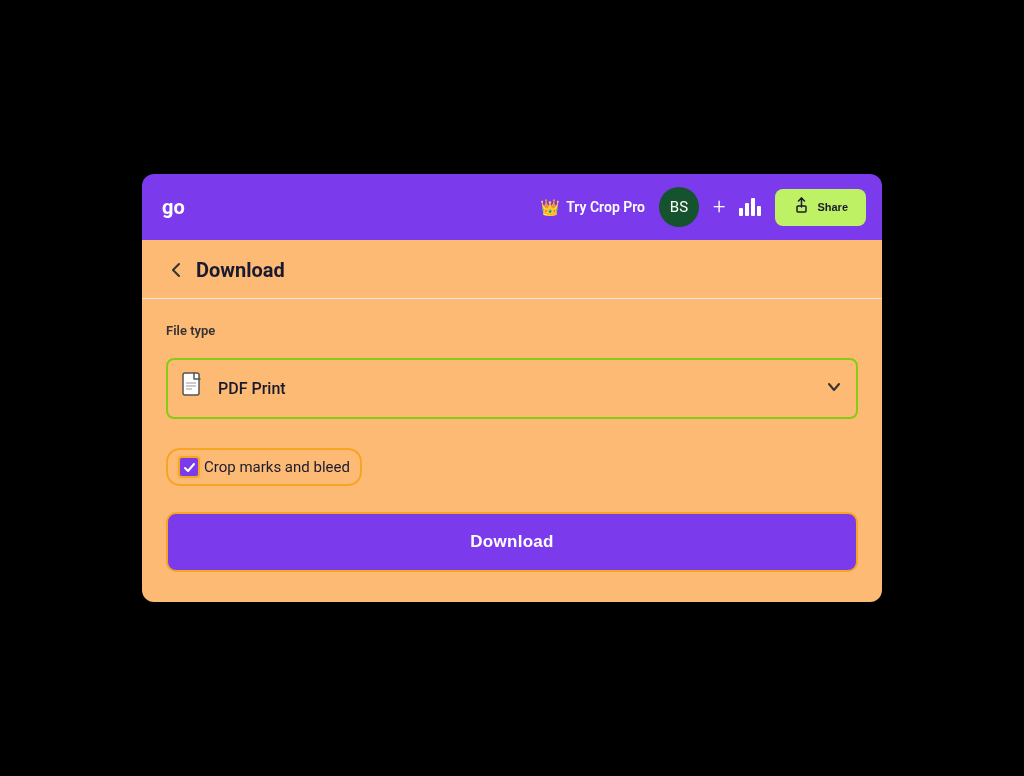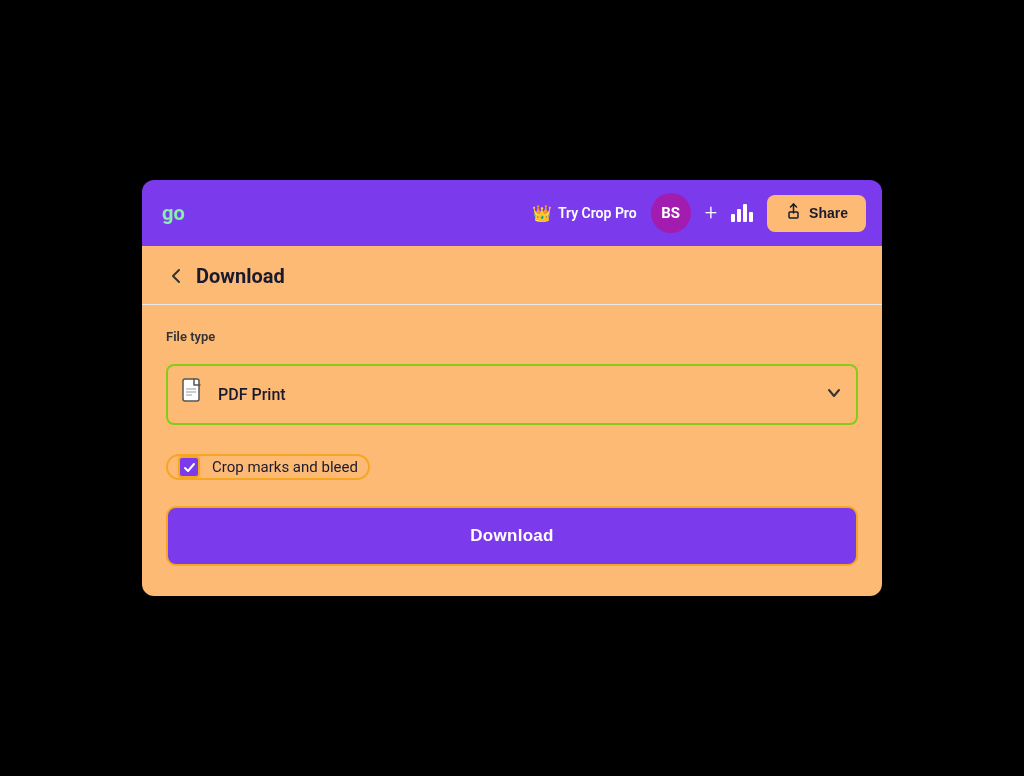--- a/index.html
+++ b/index.html
@@ -26,21 +26,21 @@
       background: #7c3aed;
       display: flex;
       align-items: center;
       justify-content: flex-end;
       padding: 12px 16px;
       gap: 14px;
       height: 66px;
     }
 
     .navbar-logo-text {
-      color: #86efac;
+      color: #ffffff;
       font-size: 20px;
       font-weight: 700;
       margin-right: auto;
       padding-left: 4px;
     }
 
     .try-canva-pro {
       display: flex;
       align-items: center;
       gap: 6px;
@@ -51,24 +51,24 @@
     }
 
     .crown-icon {
       font-size: 16px;
     }
 
     .avatar {
       width: 40px;
       height: 40px;
       border-radius: 50%;
-      background: #a21caf;
+      background: #14532d;
       color: #fff;
       font-size: 15px;
-      font-weight: 700;
+      font-weight: 400;
       display: flex;
       align-items: center;
       justify-content: center;
       cursor: pointer;
     }
 
     .plus-btn {
       color: #fff;
       font-size: 22px;
       font-weight: 300;
@@ -85,26 +85,26 @@
       gap: 2px;
     }
 
     .analytics-icon span {
       display: inline-block;
       background: #fff;
       border-radius: 1px;
     }
 
     .share-btn {
-      background: #fdba74;
+      background: #bef264;
       color: #1a1a2e;
       border: none;
       border-radius: 8px;
       padding: 8px 18px;
-      font-size: 14px;
+      font-size: 11px;
       font-weight: 700;
       cursor: pointer;
       display: flex;
       align-items: center;
       gap: 7px;
     }
 
     .share-icon {
       font-size: 16px;
     }
@@ -223,24 +223,24 @@
     }
 
     .checkbox-label {
       font-size: 15px;
       color: #1a1a2e;
     }
 
     .crop-row-wrapper {
       border: 2px solid #f5a623;
       border-radius: 14px;
-      padding: 0 10px;
+      padding: 6px 10px;
       display: inline-flex;
       align-items: center;
-      gap: 12px;
+      gap: 4px;
       margin-bottom: 16px;
       cursor: pointer;
     }
 
     
     .download-btn {
       width: 100%;
       background: #7c3aed;
       color: #fff;
       border: 2px solid #f5a623;

